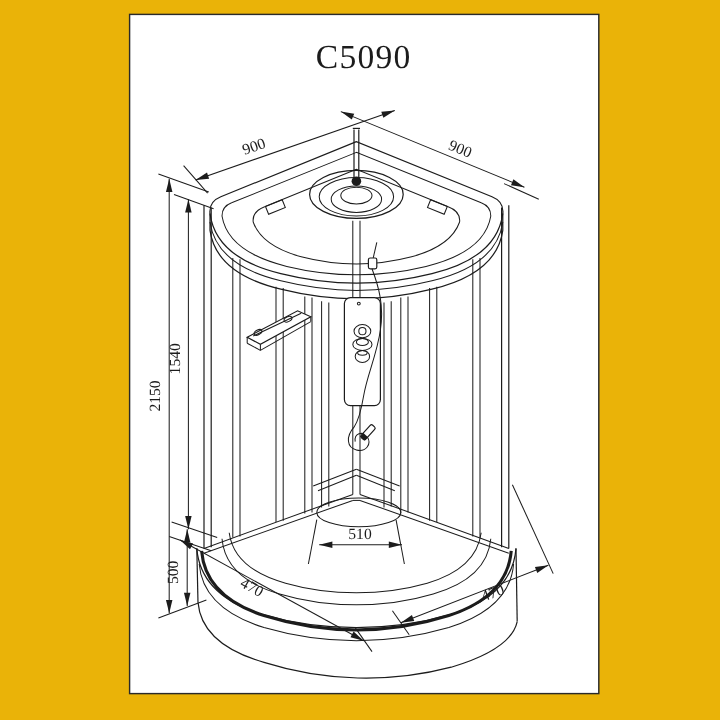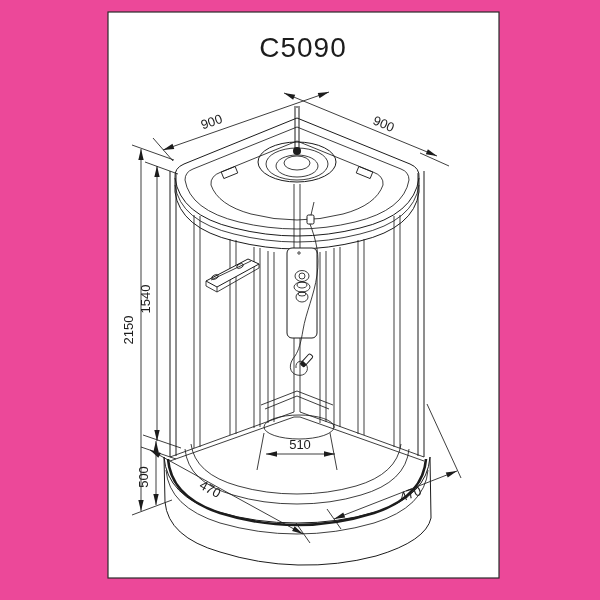--- a/index.html
+++ b/index.html
@@ -1,17 +1,17 @@
 <!DOCTYPE html>
 <html><head>
 <meta charset="utf-8">
 <style>
   html,body{margin:0;padding:0;background:#ffffff;}
-  .stage{width:600px;height:600px;position:relative;background:#ec4899;
-         font-family:Liberation Sans, sans-serif;}
+  .stage{width:600px;height:600px;position:relative;background:#eab308;
+         font-family:Liberation Serif, serif;}
   svg{display:block;}
   .ln   {stroke:#1c1c1c;stroke-width:1;fill:none;}
   .ln2  {stroke:#1c1c1c;stroke-width:0.85;fill:none;}
   .thick{stroke:#1c1c1c;stroke-width:2.6;fill:none;}
   .dim  {stroke:#1c1c1c;stroke-width:0.85;fill:none;}
   .wfill{fill:#ffffff;stroke:#1c1c1c;stroke-width:1;}
   .dark {fill:#1c1c1c;stroke:none;}
   .dimtext{font-size:13px;fill:#1c1c1c;text-anchor:middle;}
   .titletext{font-size:28px;fill:#1c1c1c;text-anchor:middle;letter-spacing:1px;}
 </style>

